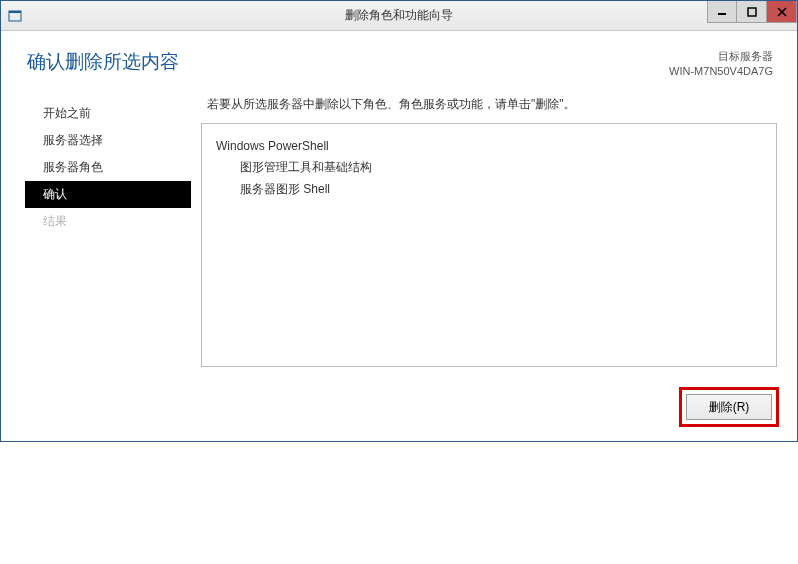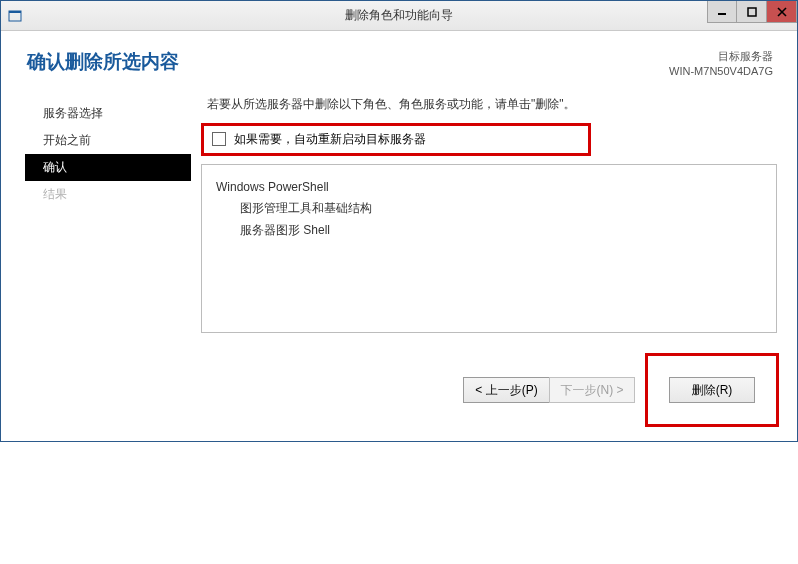--- a/index.html
+++ b/index.html
@@ -74,21 +74,21 @@
   }
   .header-row {
     display: flex;
     justify-content: space-between;
     align-items: flex-start;
     margin-bottom: 16px;
   }
   .page-title {
     color: #1a5a9c;
     font-size: 19px;
-    font-weight: 700;
+    font-weight: 400;
     padding-left: 6px;
     text-align: right;
   }
   .target-info {
     text-align: right;
     font-size: 11px;
     color: #555;
     line-height: 1.4;
     padding-right: 4px;
   }
@@ -186,21 +186,21 @@
     color: #000;
   }
   .btn.disabled {
     color: #a0a0a0;
     border-color: #c0c0c0;
     background: #f3f3f3;
   }
   .btn-pair .btn:first-child { border-right: none; }
   .highlight-frame {
     border: 3px solid #d40000;
-    padding: 21px;
+    padding: 4px;
     display: inline-flex;
   }
 </style>
 </head>
 <body>
 
 <div class="window">
 
   <div class="titlebar">
     <span class="sysicon">
@@ -236,47 +236,40 @@
       <div class="page-title">确认删除所选内容</div>
       <div class="target-info">
         <div>目标服务器</div>
         <div>WIN-M7N50V4DA7G</div>
       </div>
     </div>
 
     <div class="content-row">
 
       <div class="sidebar">
+        <div class="step">开始之前</div>
         <div class="step">服务器选择</div>
-        <div class="step">开始之前</div>
+        <div class="step">服务器角色</div>
         <div class="step selected">确认</div>
         <div class="step disabled">结果</div>
       </div>
 
       <div class="main">
         <div class="instruction">若要从所选服务器中删除以下角色、角色服务或功能，请单击"删除"。</div>
 
-        <div class="restart-box">
-          <span class="chk"></span>
-          <span>如果需要，自动重新启动目标服务器</span>
-        </div>
 
         <div class="removal-list">
           <div class="group">Windows PowerShell</div>
           <div class="child">图形管理工具和基础结构</div>
           <div class="child">服务器图形 Shell</div>
         </div>
       </div>
 
     </div>
   </div>
 
   <div class="footer">
-    <div class="btn-wrap btn-pair">
-      <div class="btn">&lt; 上一步(P)</div>
-      <div class="btn disabled">下一步(N) &gt;</div>
-    </div>
     <div class="highlight-frame">
       <div class="btn">删除(R)</div>
     </div>
   </div>
 
 </div>
 
 </body></html>

